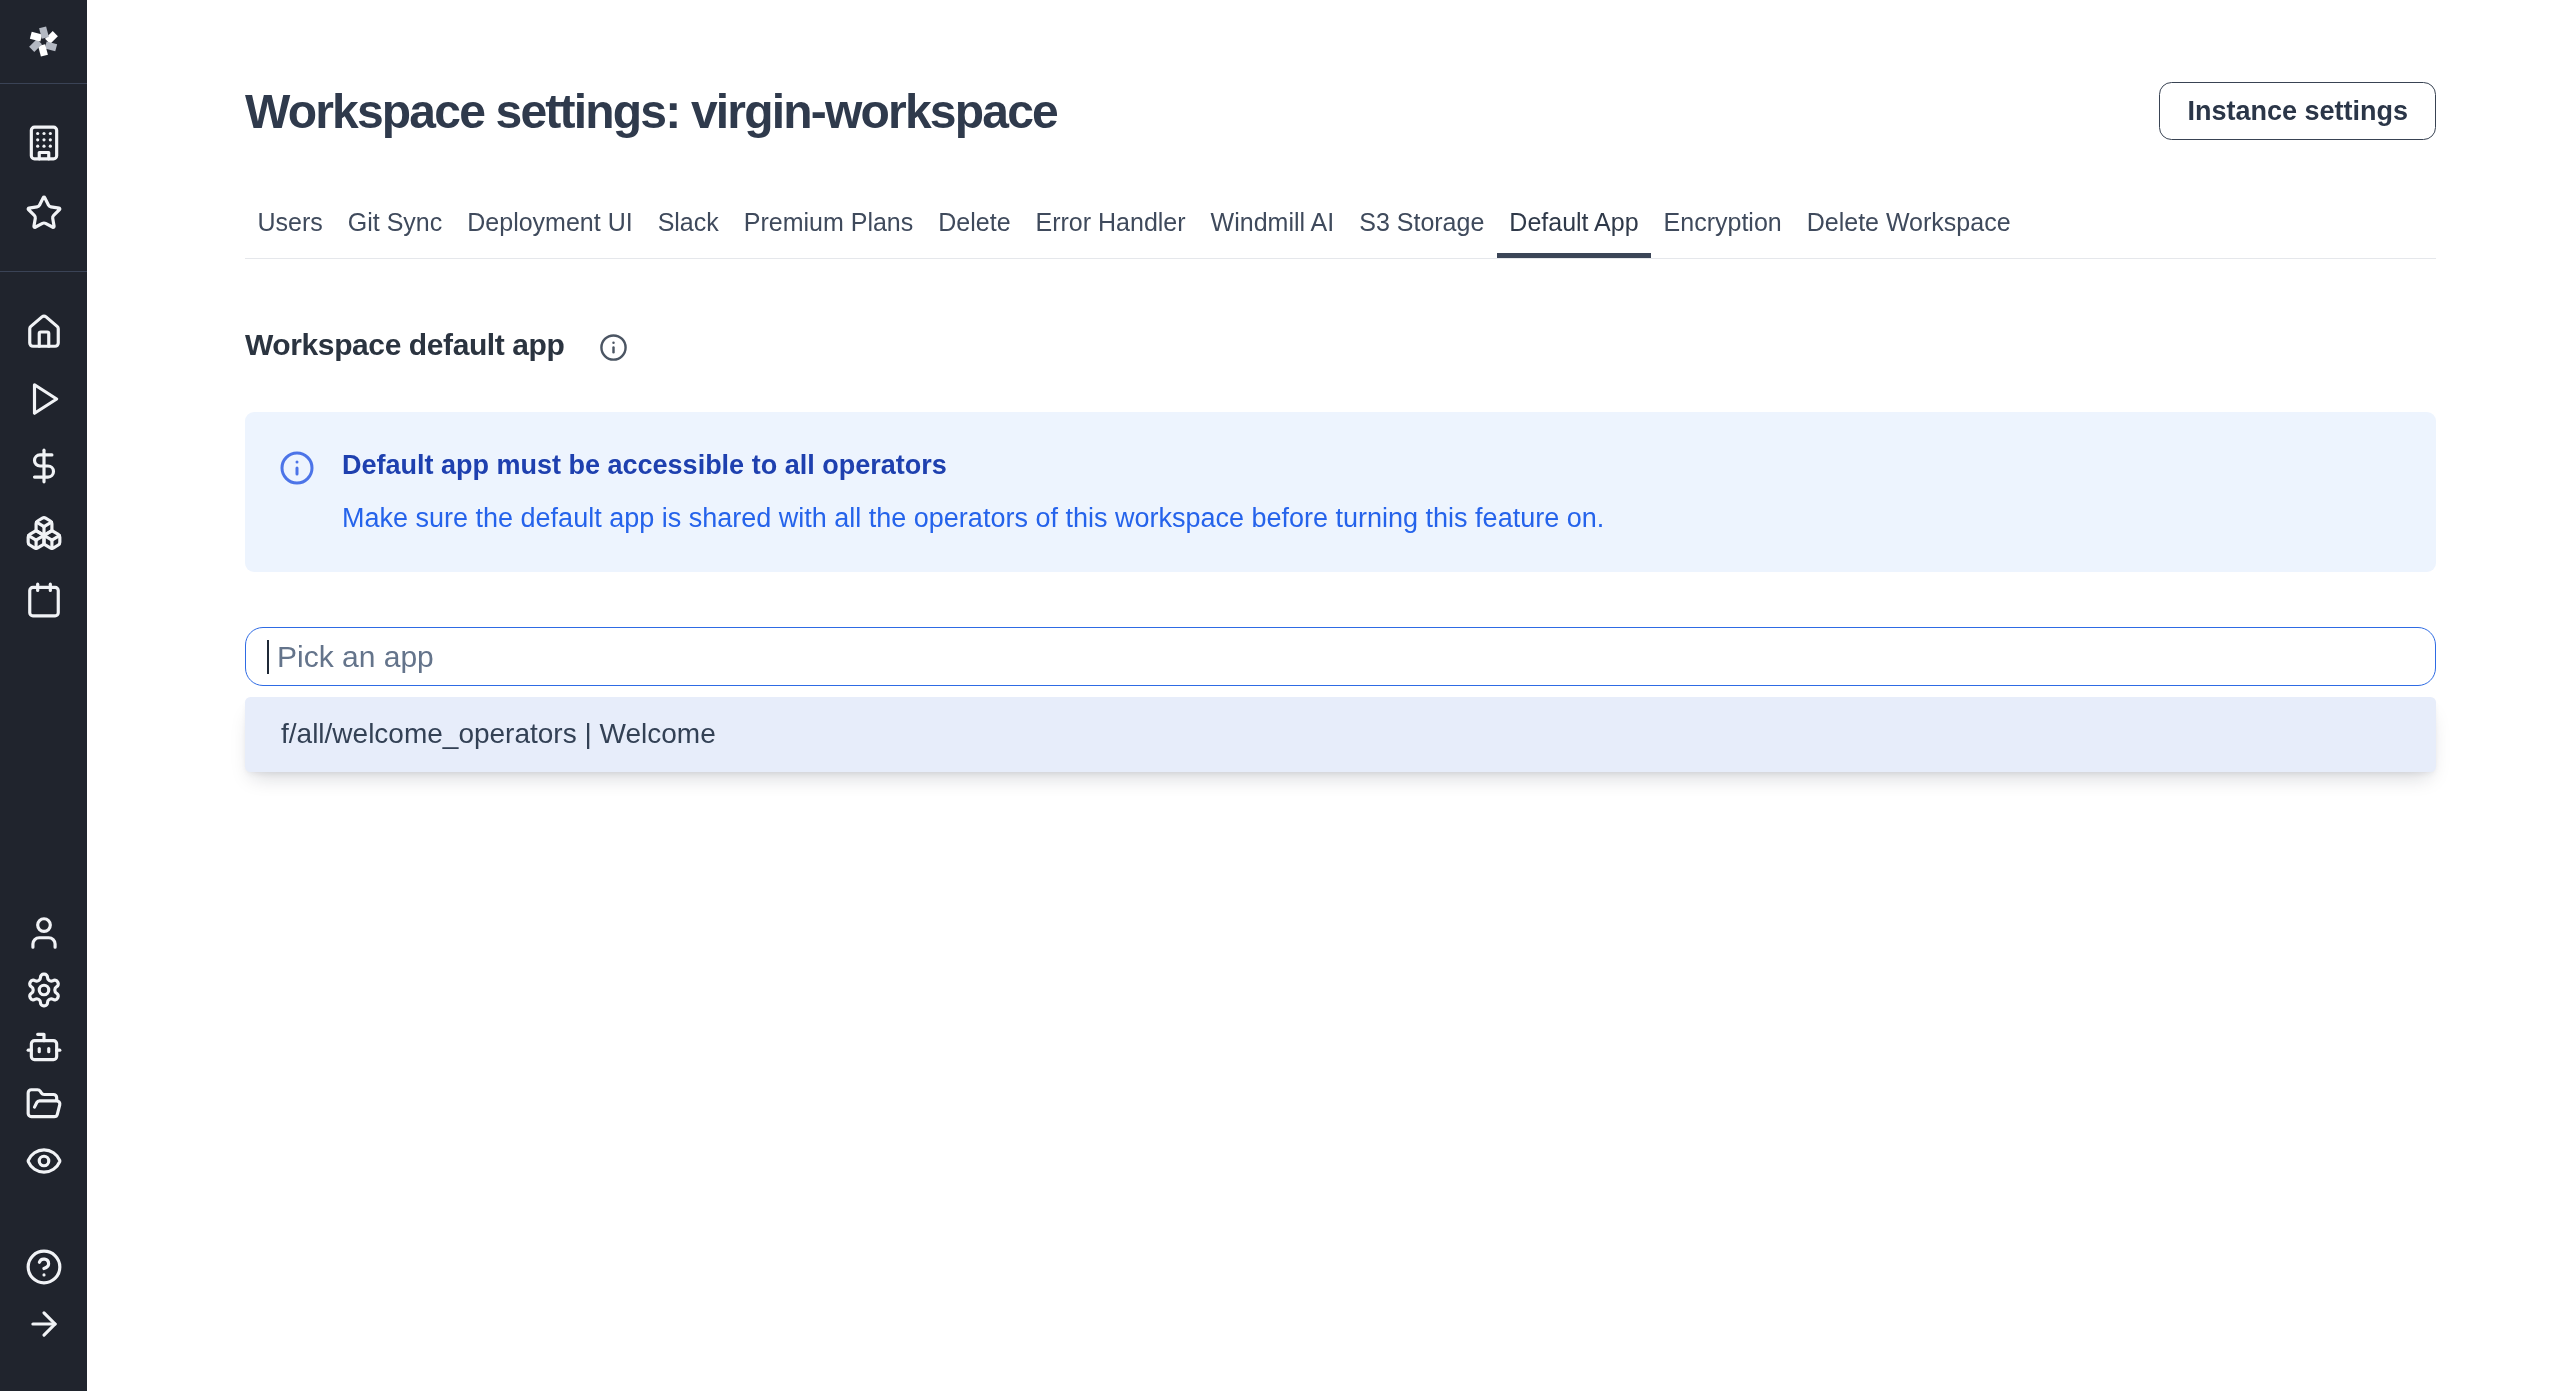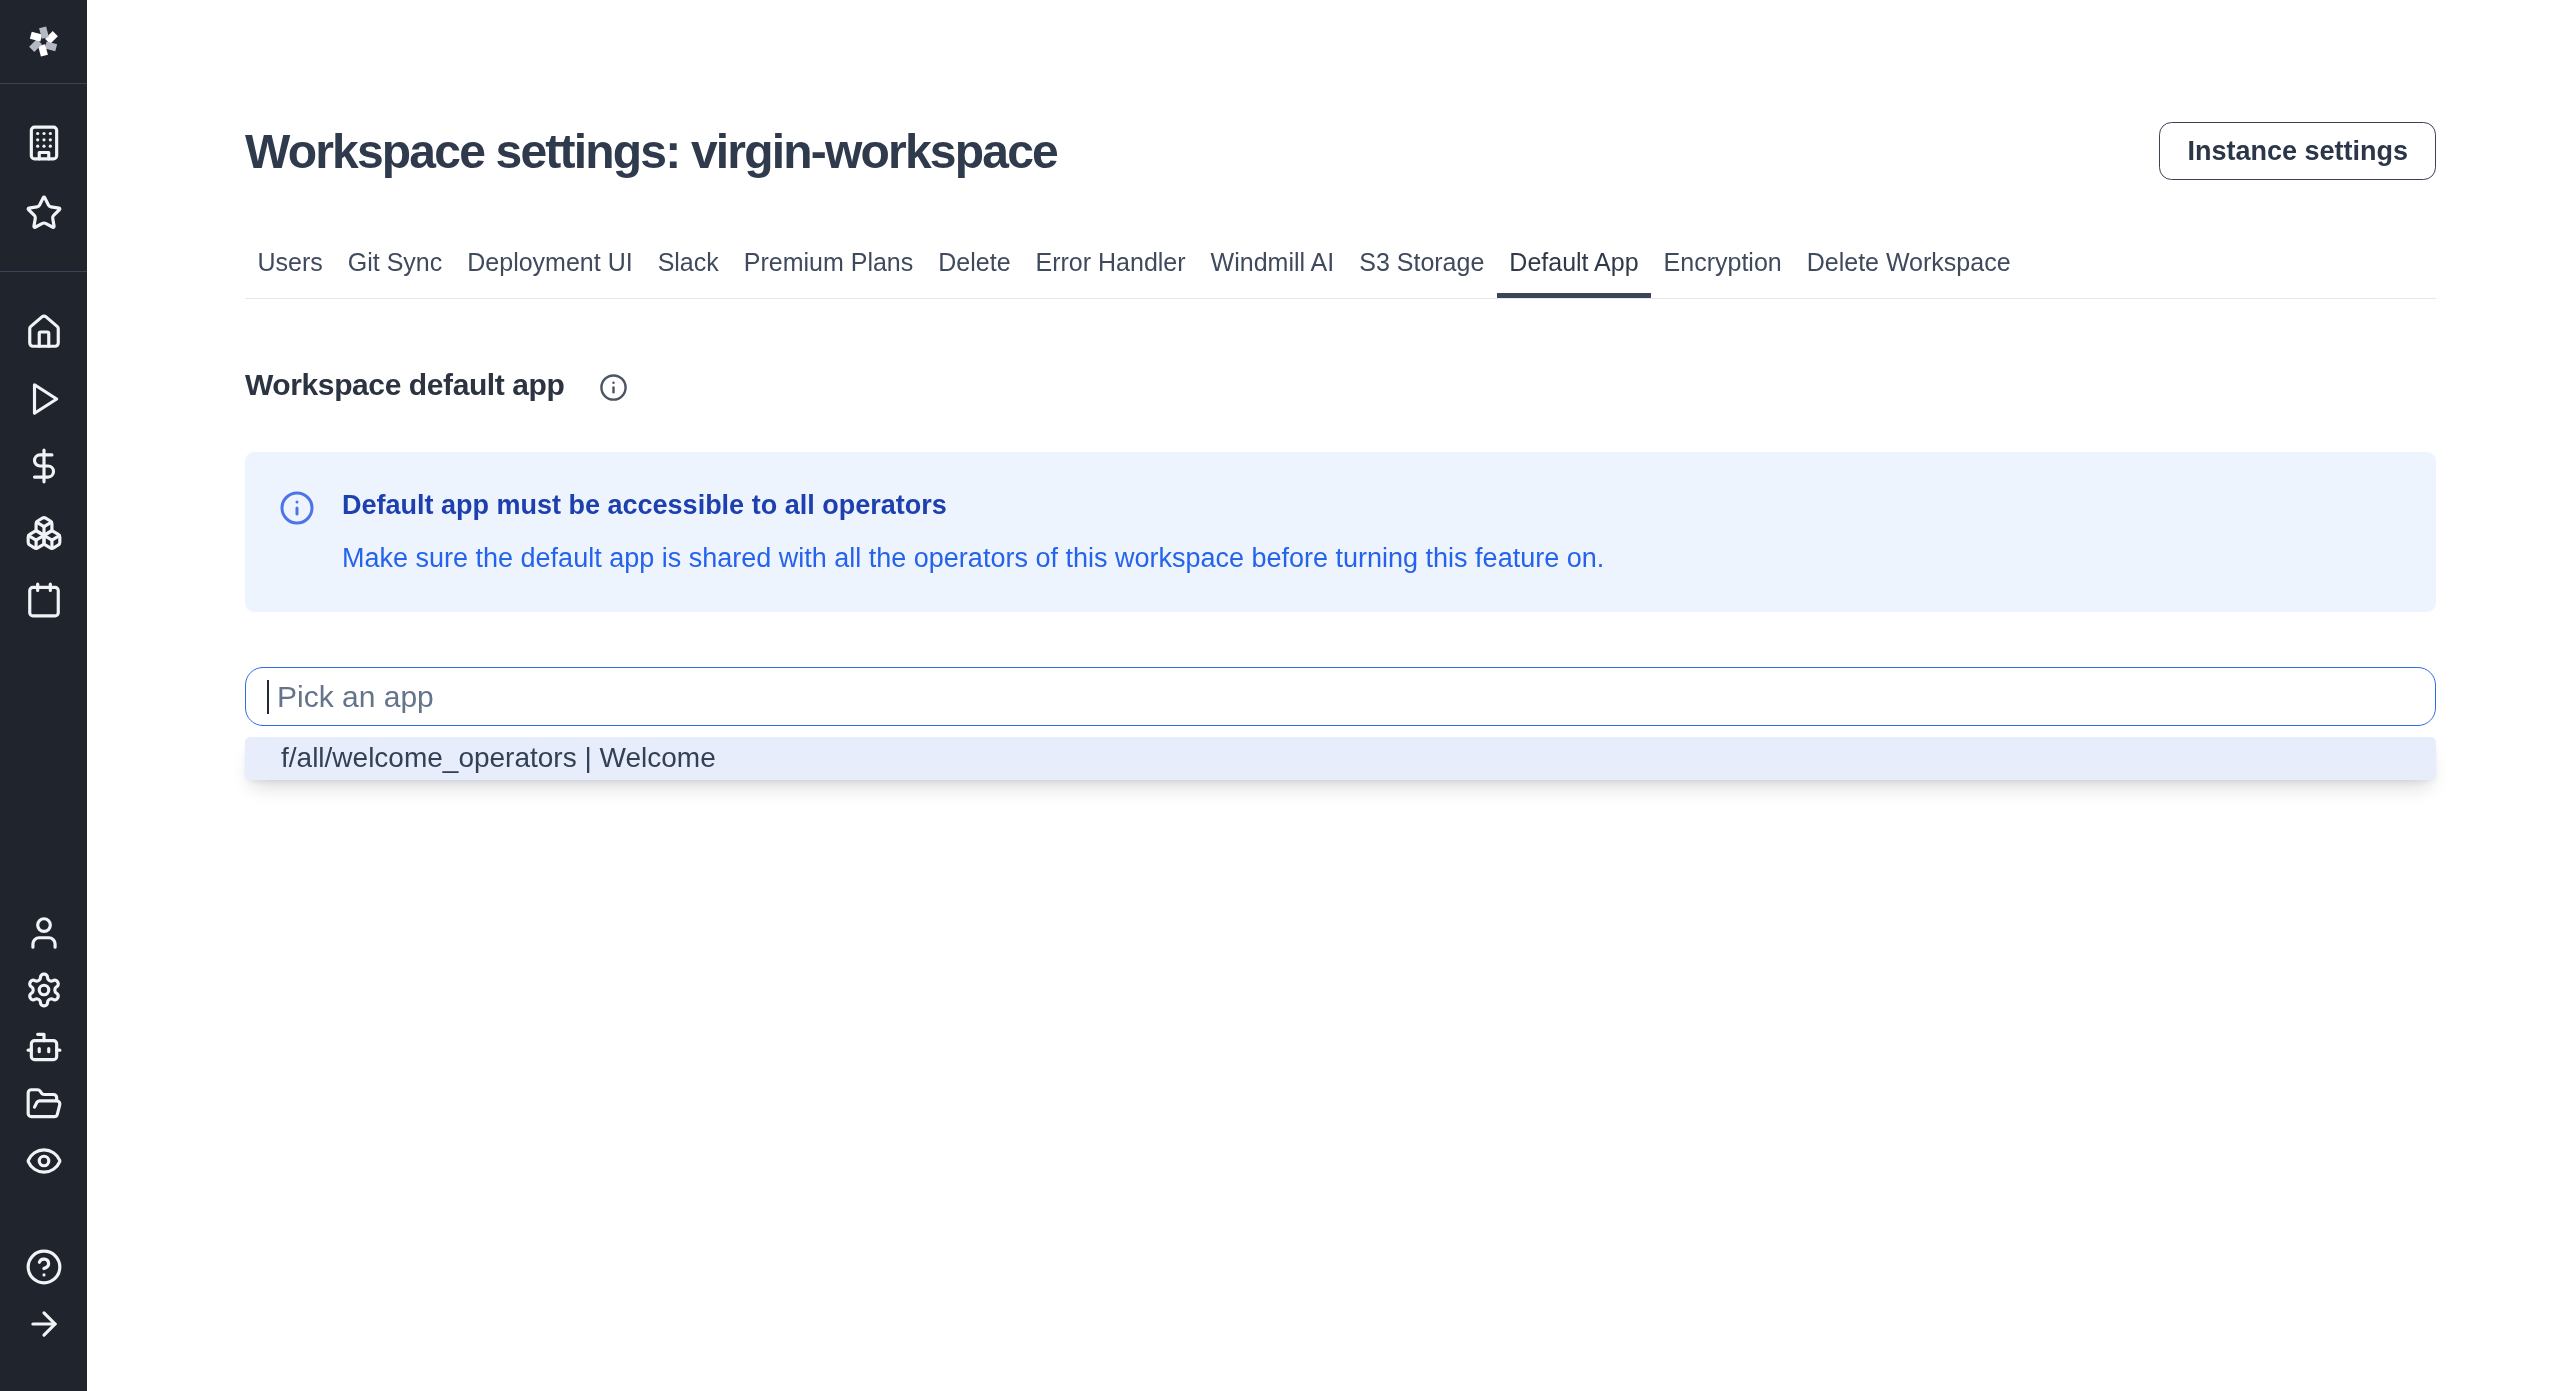--- a/index.html
+++ b/index.html
@@ -40,21 +40,21 @@
     display: flex; align-items: center; justify-content: center;
     cursor: pointer;
   }
   .side-icon svg { width: 38px; height: 38px; }
   
   .main {
     margin-left: 87px;
     padding: 82px 140px 0 158px;
   }
   .header-row {
-    display: flex; justify-content: space-between; align-items: flex-start; margin-top: 40px;
+    display: flex; justify-content: space-between; align-items: flex-start;
   }
   .page-title {
     font-size: 48px; font-weight: 700; color: #2f3a4c;
     letter-spacing: -1.8px; line-height: 1.25;
   }
   .instance-btn {
     background: #ffffff;
     border: 1.8px solid #394353;
     border-radius: 12.5px;
     padding: 12.5px 27px;
@@ -116,21 +116,21 @@
     width: 1.8px; height: 34px; background: #1f2937;
   }
   .dropdown {
     margin-top: 10.7px;
     background: #e7edfa;
     border-radius: 5.4px;
     box-shadow: 0 12.5px 19.7px -7.2px rgba(15, 23, 42, 0.18), 0 3.6px 7.2px -3.6px rgba(15, 23, 42, 0.10);
     overflow: hidden;
   }
   .dropdown-item {
-    height: 43px;
+    height: 75px;
     display: flex; align-items: center;
     padding: 16px 36px;
     font-size: 28px; color: #334155;
     cursor: pointer;
   }
 </style>
 </head>
 <body>
 
 <nav class="sidebar">

